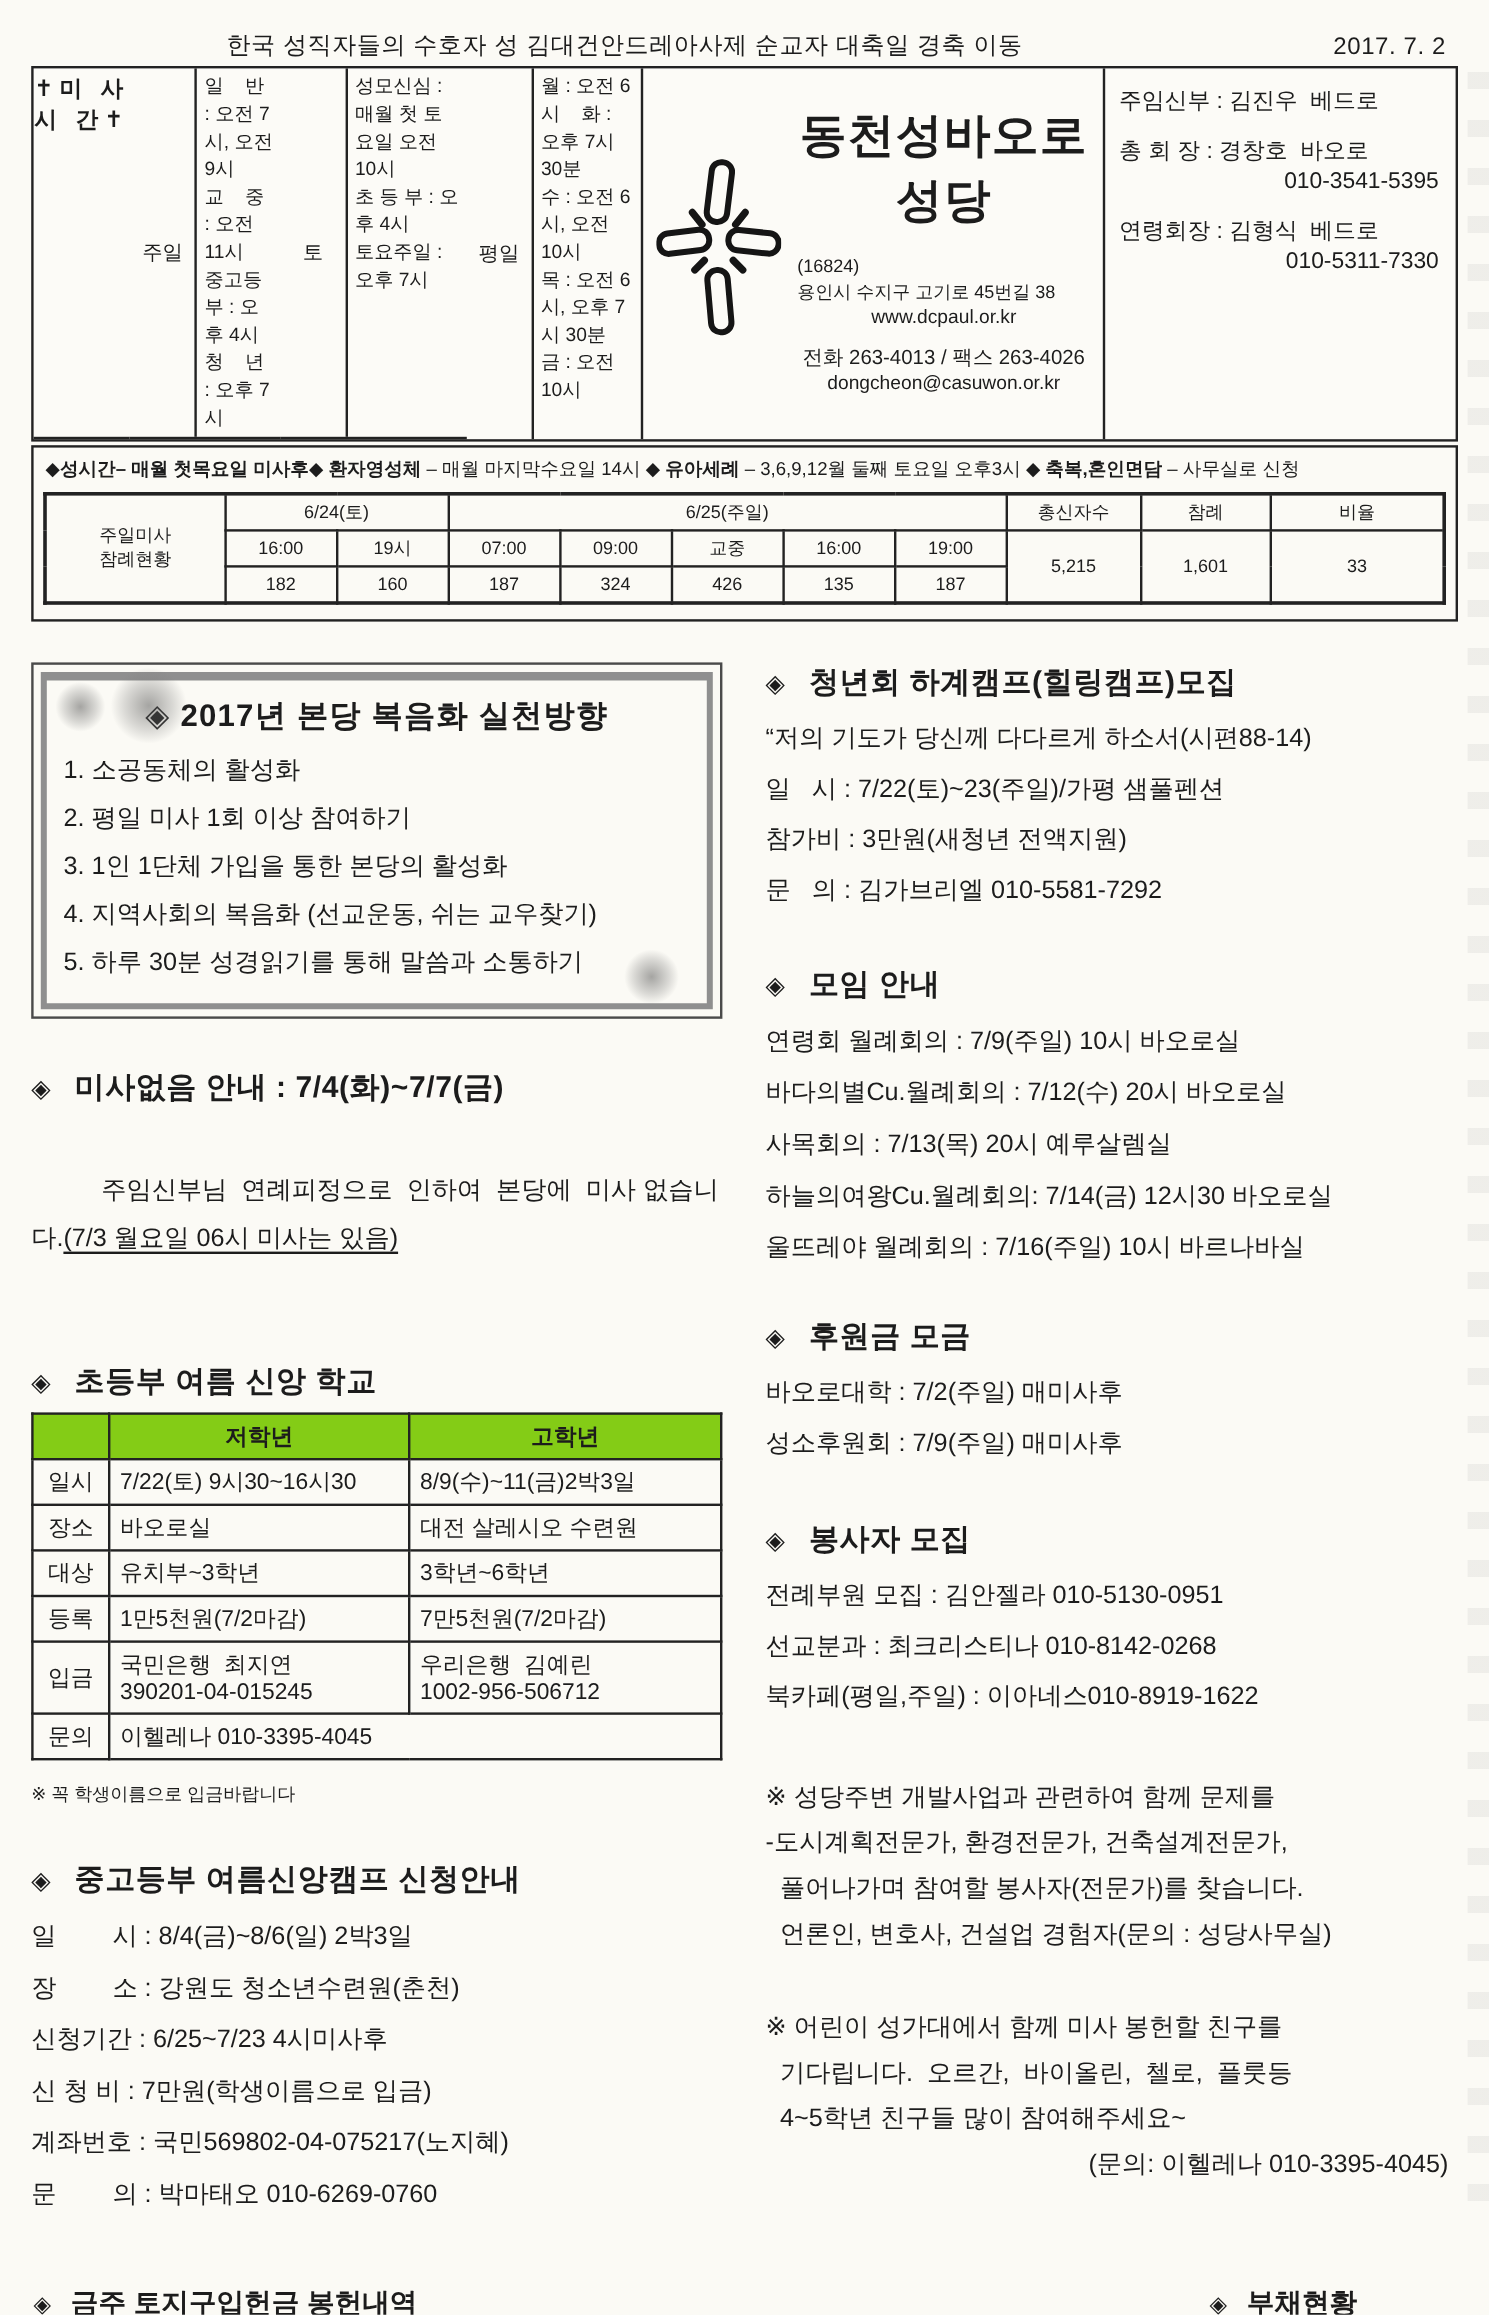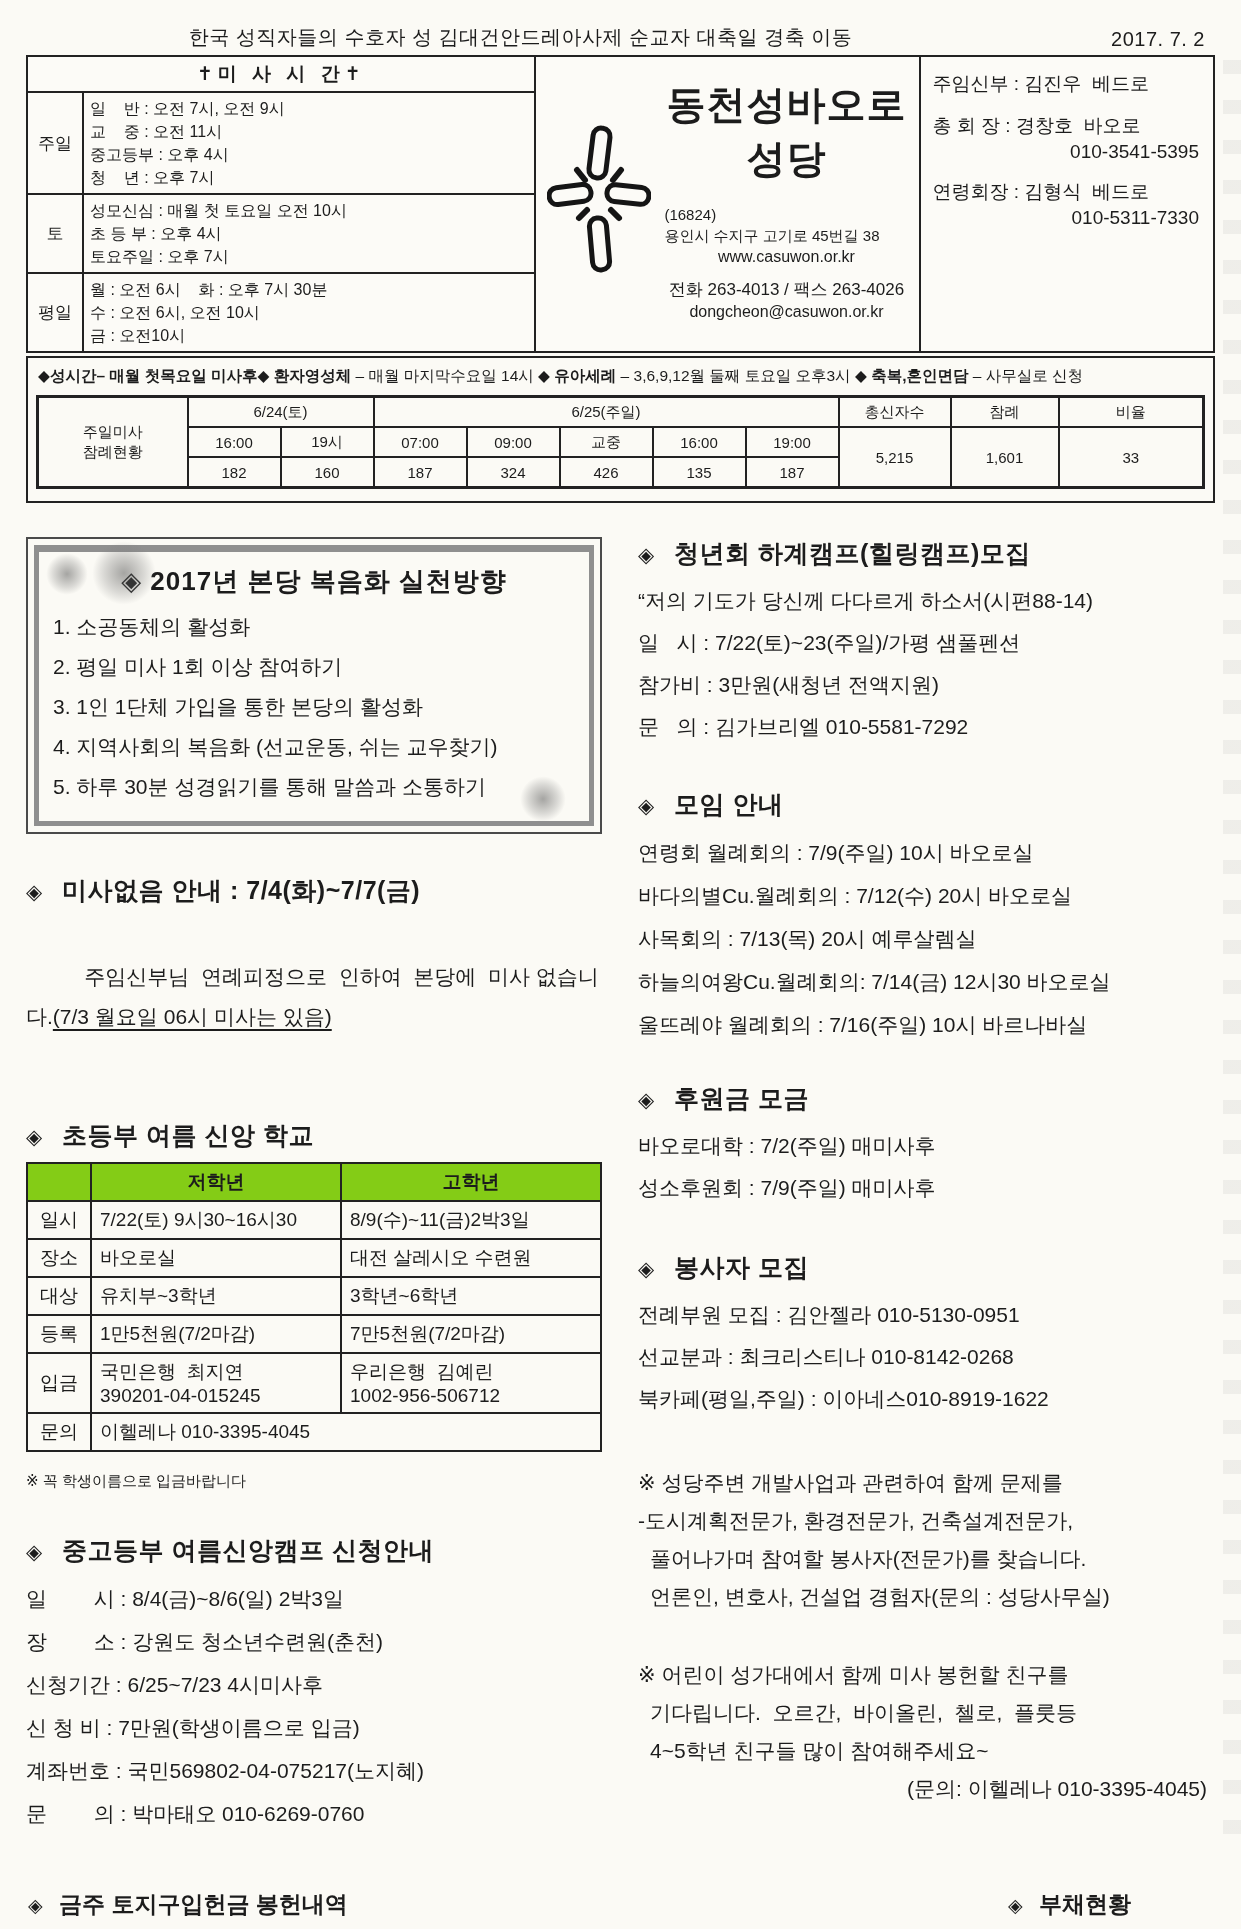--- a/index.html
+++ b/index.html
@@ -13,21 +13,21 @@
   .page{padding:24px 26px 0 26px;}
   .pre{white-space:pre-wrap;}
 
   
   .topline{display:flex;align-items:flex-end;font-size:20px;letter-spacing:0.5px;}
   .topline .t{flex:1;text-align:center;}
   .topline .d{width:190px;text-align:right;padding-right:10px;font-size:20px;}
 
   
   .masthead{display:flex;border:2px solid #222;margin-top:4px;background:#fcfbf7;}
-  .mt-left{width:44%;border-right:2px solid #222;display:flex;flex-direction:column;}
+  .mt-left{width:44%;border-right:2px solid #222;display:flex;flex-direction:row;}
   .mt-title{border-bottom:2px solid #222;text-align:center;font-weight:bold;font-size:19px;padding:4px 0;letter-spacing:5px;}
   .mt-row{display:flex;border-bottom:2px solid #222;}
   .mt-row:last-child{border-bottom:none;}
   .mt-label{width:54px;border-right:2px solid #222;display:flex;align-items:center;justify-content:center;font-size:17px;flex:none;}
   .mt-lines{flex:1;padding:4px 6px;font-size:16px;line-height:23px;}
   .mt-center{width:32.5%;padding:8px 4px 21px;display:flex;flex-direction:column;}
   .center-row{display:flex;align-items:center;flex:1;}
   .logo-wrap{width:118px;flex:none;display:flex;justify-content:center;}
   .center-right{flex:1;display:flex;flex-direction:column;}
   .church-name{font-size:39px;font-weight:bold;letter-spacing:1px;text-align:center;margin:4px 0 18px;}
@@ -123,20 +123,21 @@
           <div class="pre">성모신심 : 매월 첫 토요일 오전 10시</div>
           <div class="pre">초 등 부 : 오후 4시</div>
           <div class="pre">토요주일 : 오후 7시</div>
         </div>
       </div>
       <div class="mt-row">
         <div class="mt-label">평일</div>
         <div class="mt-lines">
           <div class="pre">월 : 오전 6시    화 : 오후 7시 30분</div>
           <div class="pre">수 : 오전 6시, 오전 10시</div>
+          <div class="pre">목 : 오전 6시, 오후 7시 30분</div>
           <div class="pre">금 : 오전10시</div>
         </div>
       </div>
     </div>
 
     <div class="mt-center">
       <div class="center-row">
         <div class="logo-wrap">
           <svg width="104" height="152" viewBox="0 0 104 152" aria-hidden="true">
             <g fill="none" stroke="#151515" stroke-width="5">
@@ -152,21 +153,21 @@
               <line x1="72" y1="96" x2="64" y2="88"></line>
             </g>
           </svg>
         </div>
         <div class="center-right">
           <div class="church-name">동천성바오로성당</div>
           <div class="addr-block">
             <div>(16824)</div>
             <div>용인시 수지구 고기로 45번길 38</div>
           </div>
-          <div class="web">www.casuwon.or.kr</div>
+          <div class="web">www.dcpaul.or.kr</div>
           <div class="phone-line">전화 263-4013 / 팩스 263-4026</div>
           <div class="email">dongcheon@casuwon.or.kr</div>
         </div>
       </div>
     </div>
 
     <div class="mt-right">
       <div class="contact">
         <div class="pre">주임신부 : 김진우  베드로</div>
       </div>

